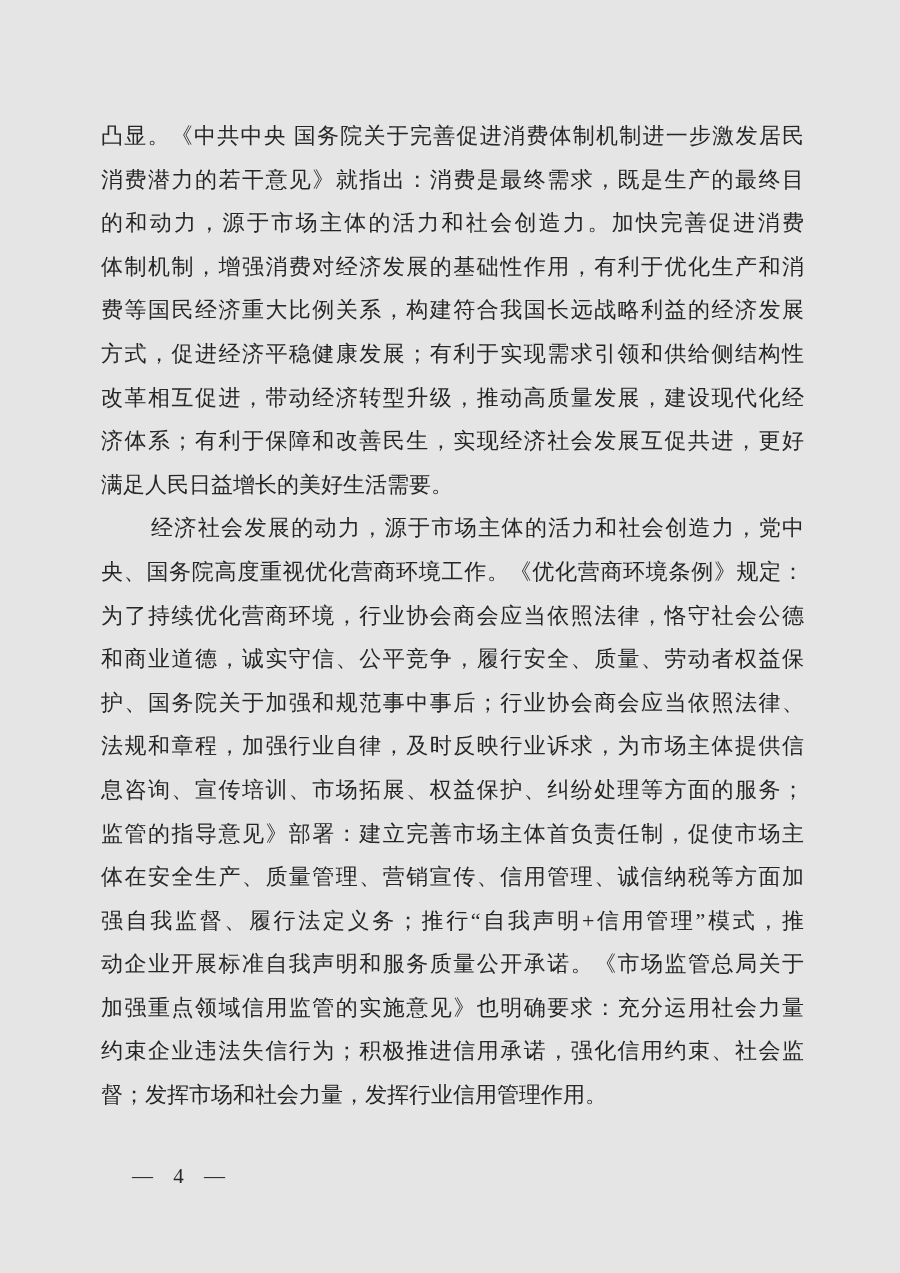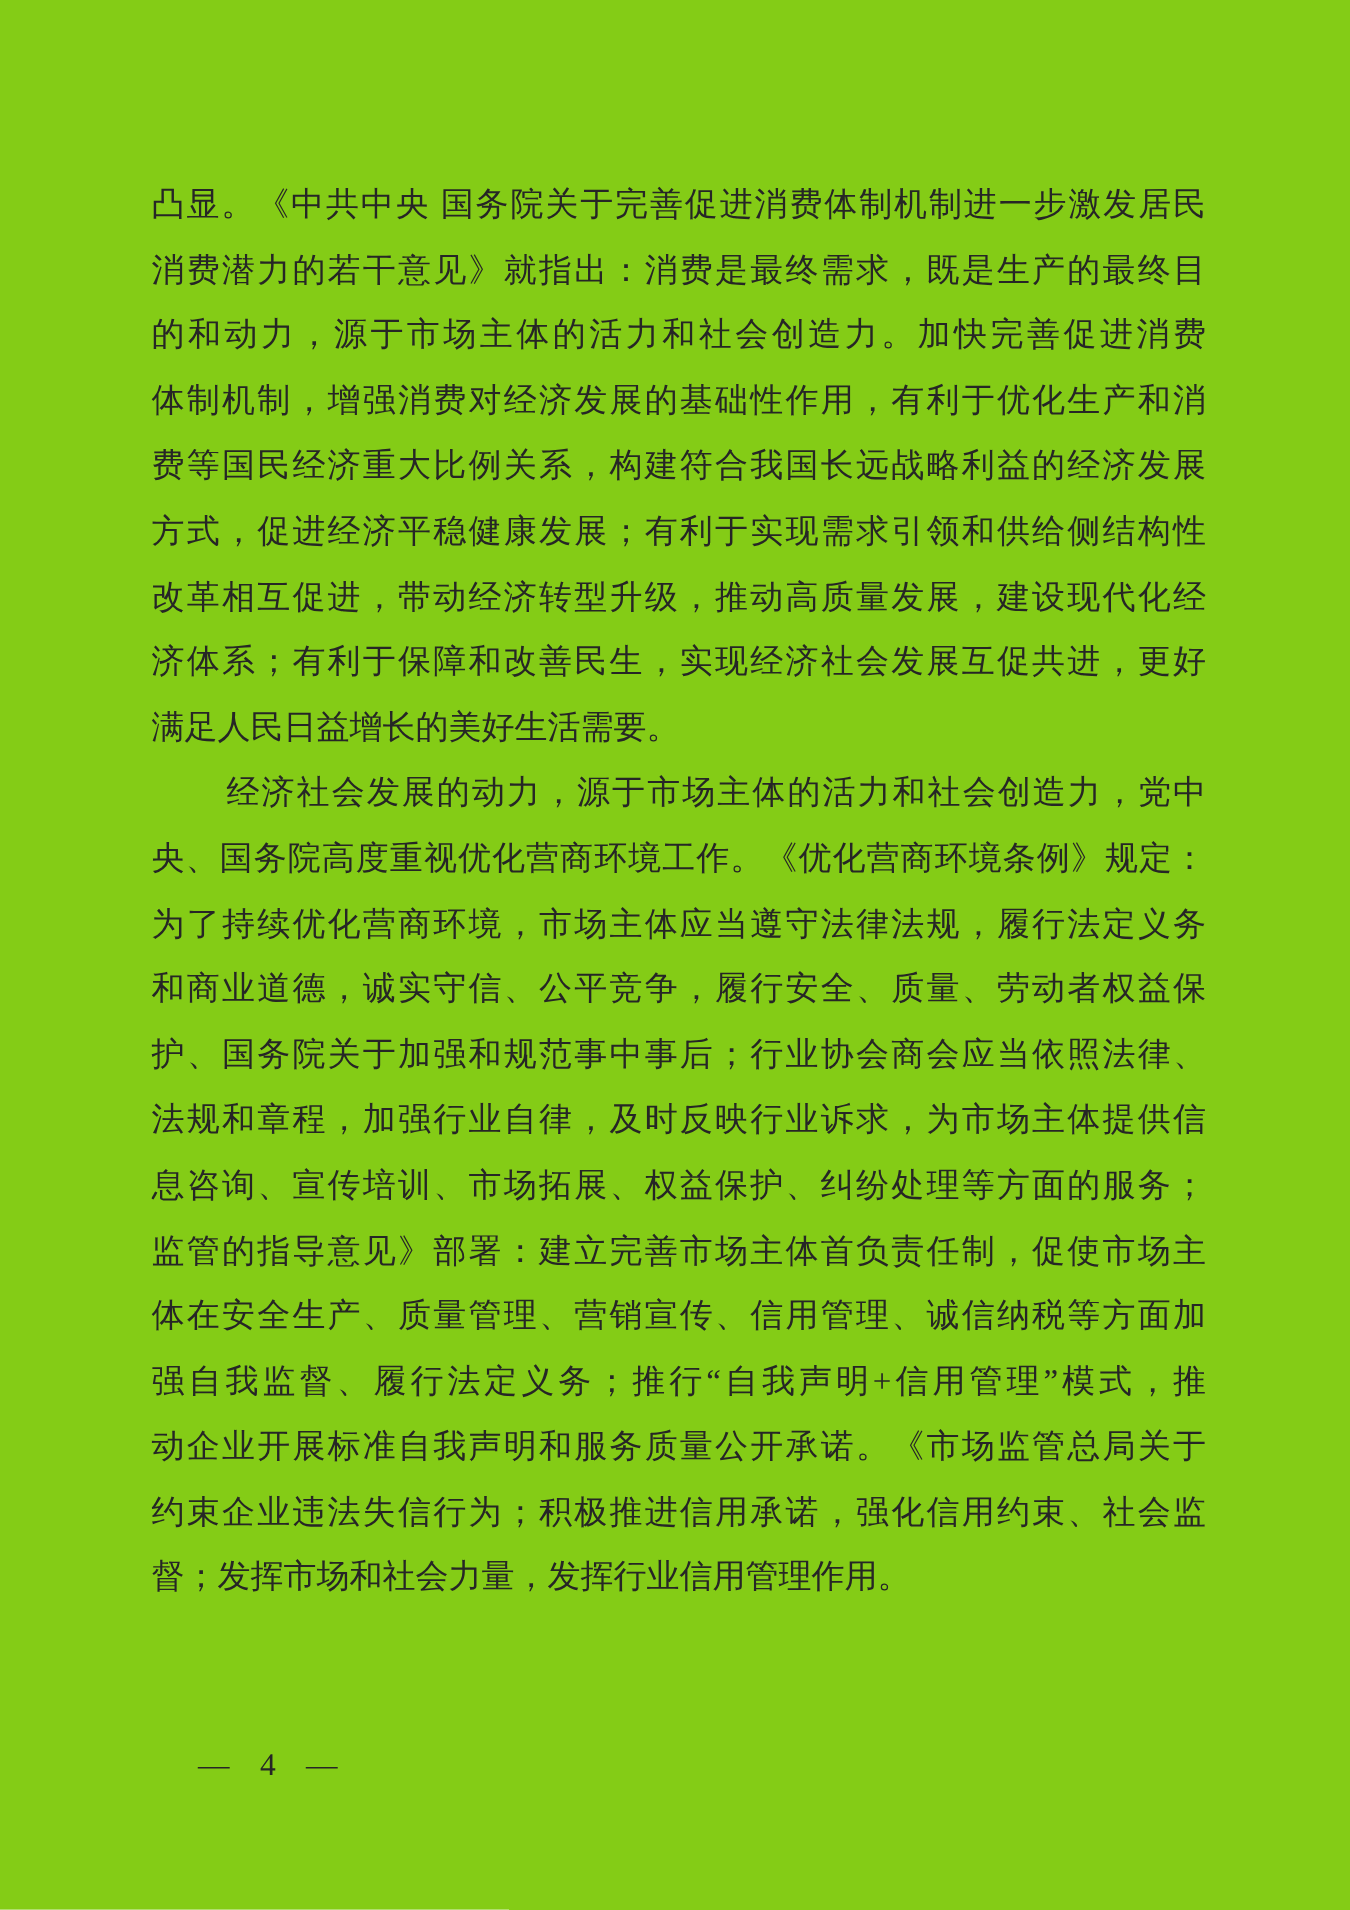--- a/index.html
+++ b/index.html
@@ -13,21 +13,21 @@
     position: relative;
     font-family: "Liberation Serif", "DejaVu Serif", serif;
     overflow: hidden;
   }
   .page {
     position: absolute;
     left: 0;
     top: 0;
     width: 900px;
     height: 1273px;
-    background: #84cc16;
+    background: #e5e5e5;
   }
   .text-block {
     position: absolute;
     left: 101px;
     top: 114px;
     width: 703px;
     color: #262626;
   }
   .paragraph {
     margin: 0;
@@ -73,29 +73,30 @@
       <div class="line">费等国民经济重大比例关系，构建符合我国长远战略利益的经济发展</div>
       <div class="line">方式，促进经济平稳健康发展；有利于实现需求引领和供给侧结构性</div>
       <div class="line">改革相互促进，带动经济转型升级，推动高质量发展，建设现代化经</div>
       <div class="line">济体系；有利于保障和改善民生，实现经济社会发展互促共进，更好</div>
       <div class="line para-end">满足人民日益增长的美好生活需要。</div>
     </section>
 
     <section class="paragraph">
       <div class="line indent">经济社会发展的动力，源于市场主体的活力和社会创造力，党中</div>
       <div class="line">央、国务院高度重视优化营商环境工作。《优化营商环境条例》规定：</div>
-      <div class="line">为了持续优化营商环境，市场主体应当遵守法律法规，履行法定义务</div>
+      <div class="line">为了持续优化营商环境，行业协会商会应当依照法律，恪守社会公德</div>
       <div class="line">和商业道德，诚实守信、公平竞争，履行安全、质量、劳动者权益保</div>
       <div class="line">护、国务院关于加强和规范事中事后；行业协会商会应当依照法律、</div>
       <div class="line">法规和章程，加强行业自律，及时反映行业诉求，为市场主体提供信</div>
       <div class="line">息咨询、宣传培训、市场拓展、权益保护、纠纷处理等方面的服务；</div>
       <div class="line">监管的指导意见》部署：建立完善市场主体首负责任制，促使市场主</div>
       <div class="line">体在安全生产、质量管理、营销宣传、信用管理、诚信纳税等方面加</div>
       <div class="line">强自我监督、履行法定义务；推行“自我声明+信用管理”模式，推</div>
       <div class="line">动企业开展标准自我声明和服务质量公开承诺。《市场监管总局关于</div>
+      <div class="line">加强重点领域信用监管的实施意见》也明确要求：充分运用社会力量</div>
       <div class="line">约束企业违法失信行为；积极推进信用承诺，强化信用约束、社会监</div>
       <div class="line para-end">督；发挥市场和社会力量，发挥行业信用管理作用。</div>
     </section>
 
   </main>
 
   <footer class="page-number">— 4 —</footer>
 
 </div>
 

